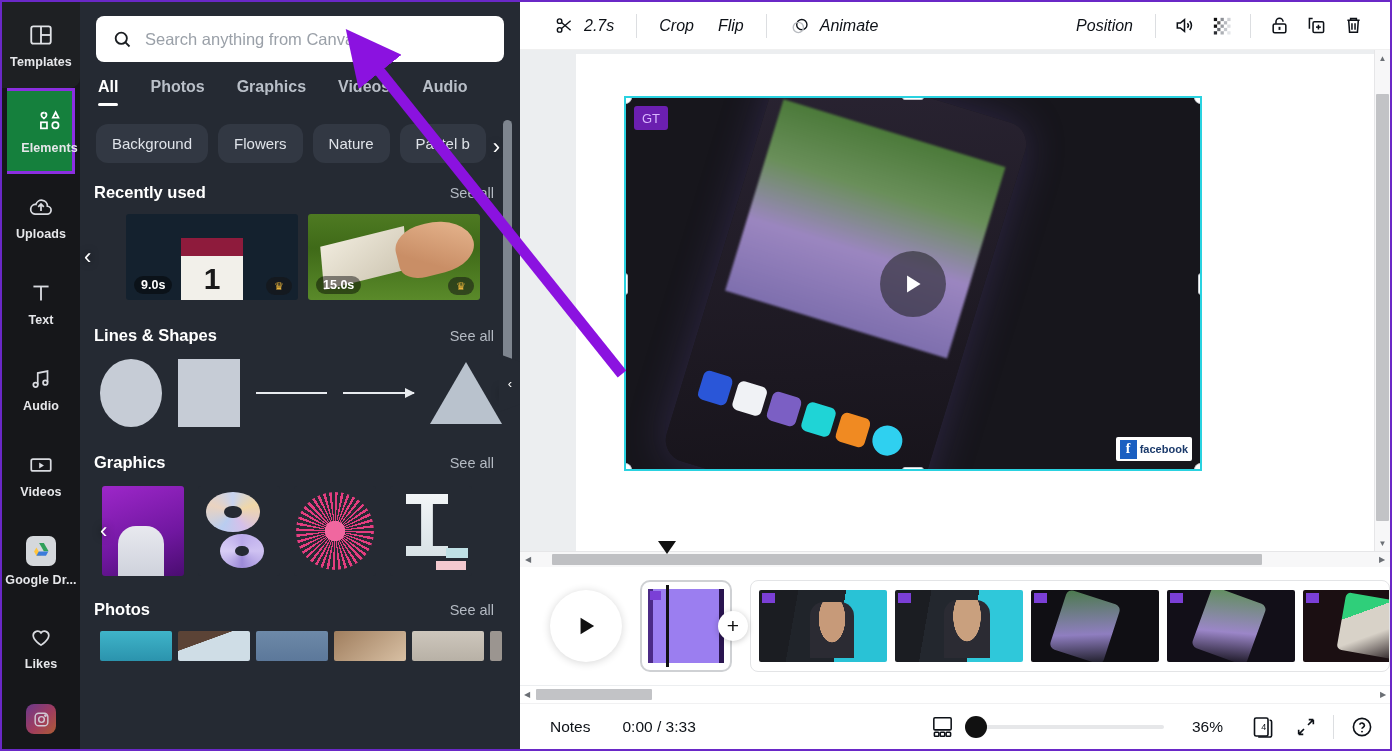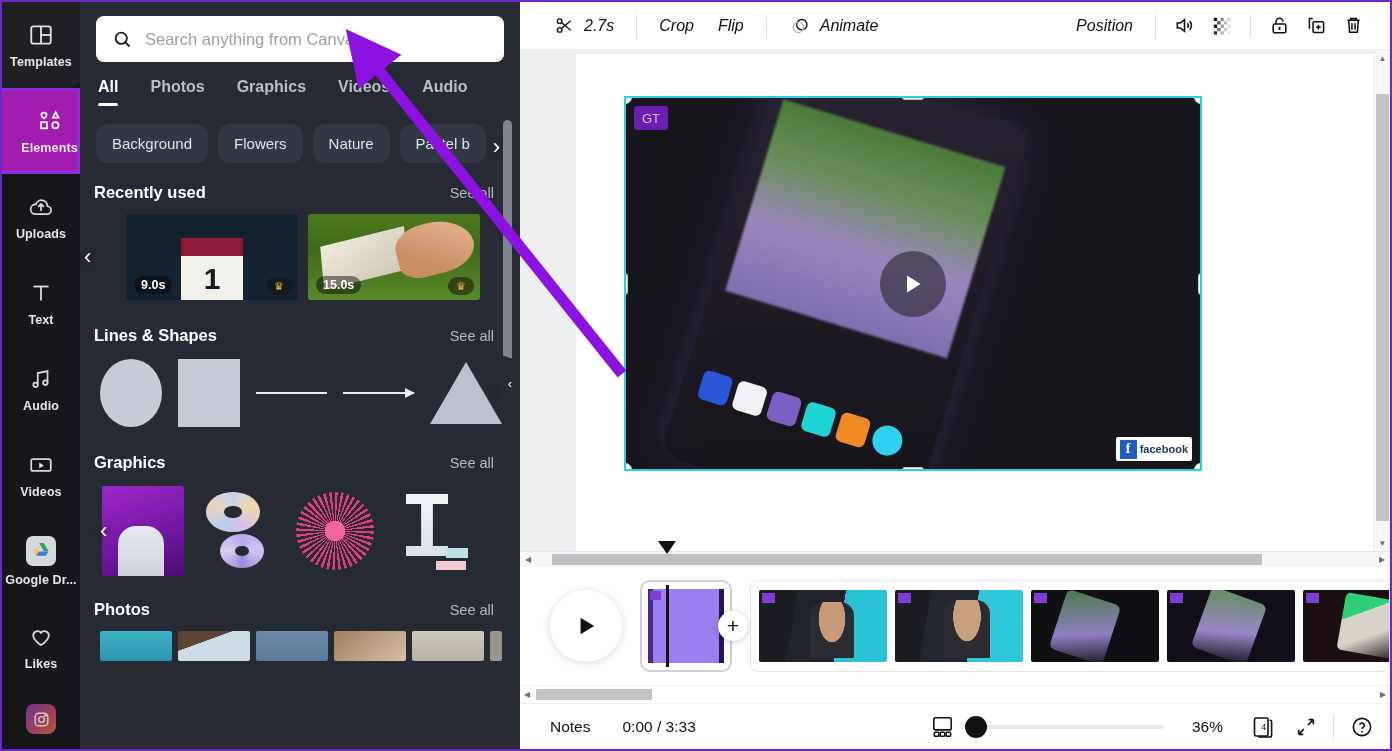--- a/index.html
+++ b/index.html
@@ -39,24 +39,24 @@
     cursor: pointer;
     position: relative;
   }
   .rail-item .rail-label {
     font-size: 12.5px; font-weight: 700; letter-spacing: .1px;
     color: #e6e7ea;
     max-width: 74px; overflow: hidden; text-overflow: ellipsis; white-space: nowrap;
     text-align: center;
   }
   .rail-item.active {
-    background: #a21caf;
+    background: #15803d;
     border: 3px solid #8b2ee0;
     border-left: none;
-    width: 78px;
+    width: 68px;
     padding-left: 20px;
   }
   .rail-item.first { background: #1e2023; border-radius: 0 0 10px 0; }
   .rail-ico { width: 26px; height: 26px; display:block; }
   .gdrive-box {
     width: 30px; height: 30px; border-radius: 7px;
     background: #d5d8dc;
     display: flex; align-items: center; justify-content: center;
   }
   .insta-box {

